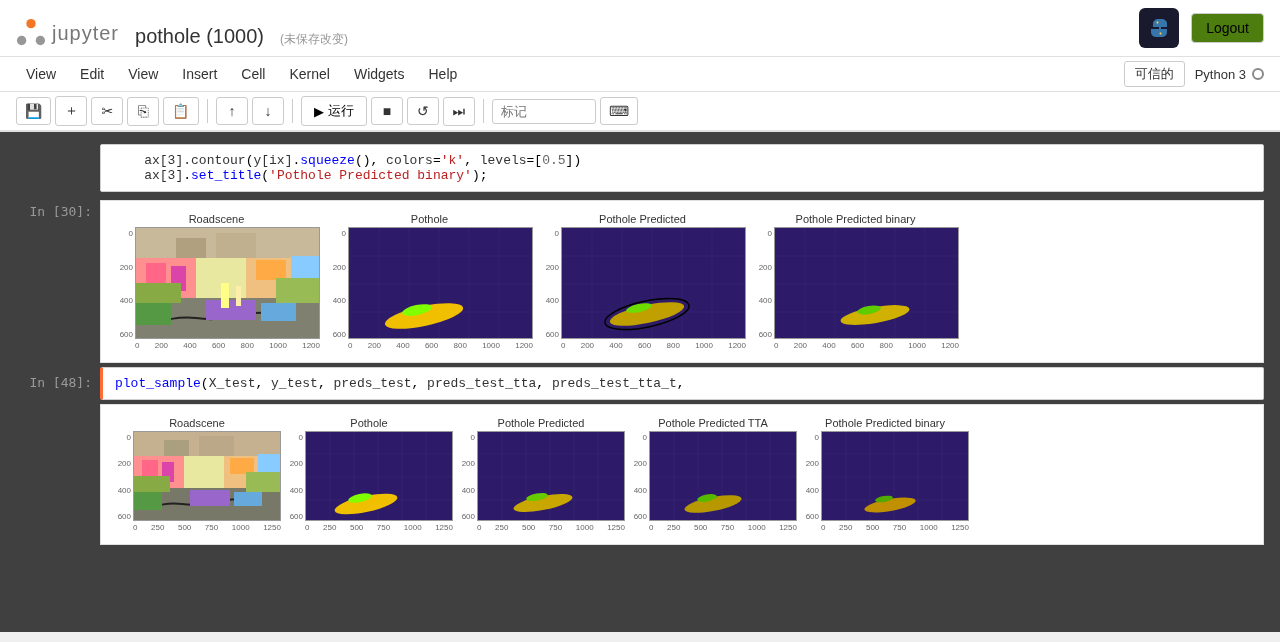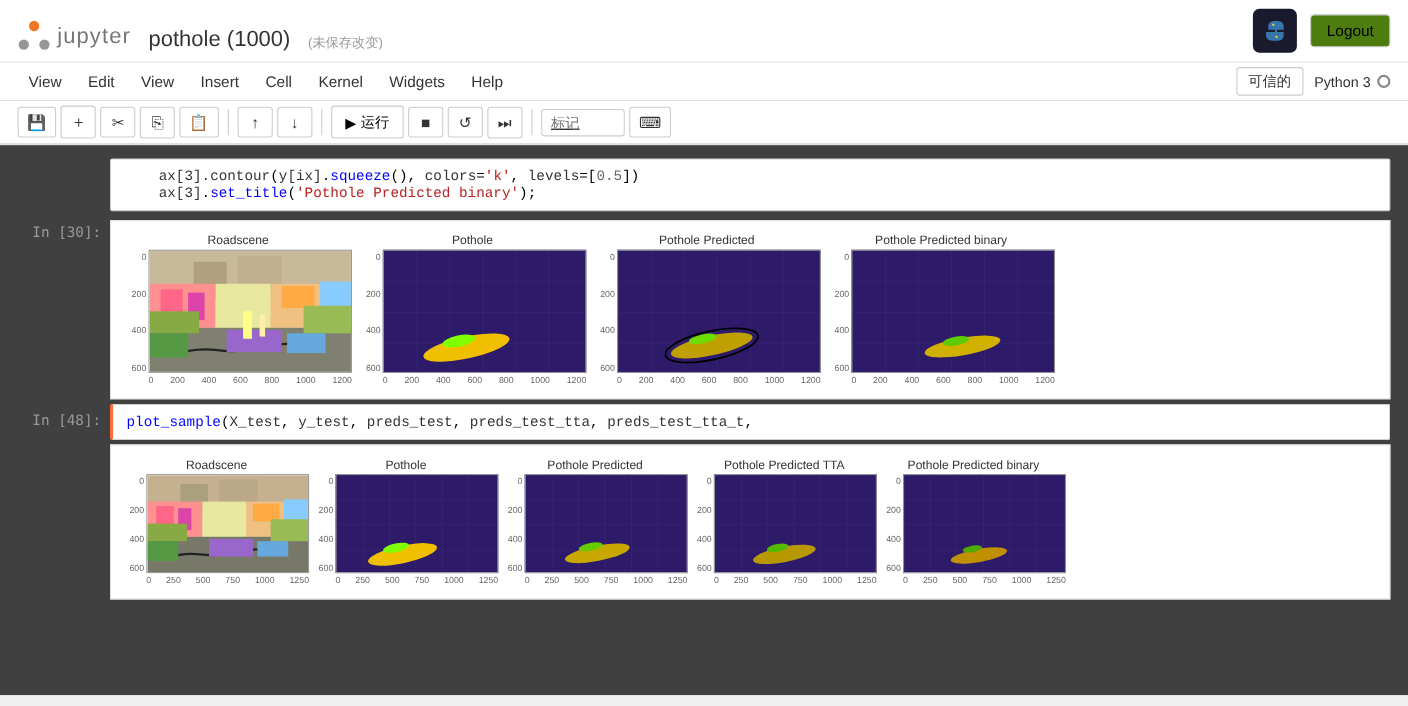--- a/index.html
+++ b/index.html
@@ -120,22 +120,21 @@
       color: #333;
       min-width: 32px;
       text-align: center;
     }
     .tb-sep { width: 1px; background: #ccc; height: 24px; margin: 0 4px; }
     .tb-input {
       border: 1px solid #ccc;
       border-radius: 3px;
       padding: 4px 8px;
       font-size: 13px;
-      width: 76px;
-      text-decoration: underline;
+      width: 104px;
     }
     .tb-run-btn {
       border: 1px solid #ccc;
       background: white;
       padding: 5px 12px;
       border-radius: 3px;
       cursor: pointer;
       font-size: 13px;
       display: flex;
       align-items: center;

